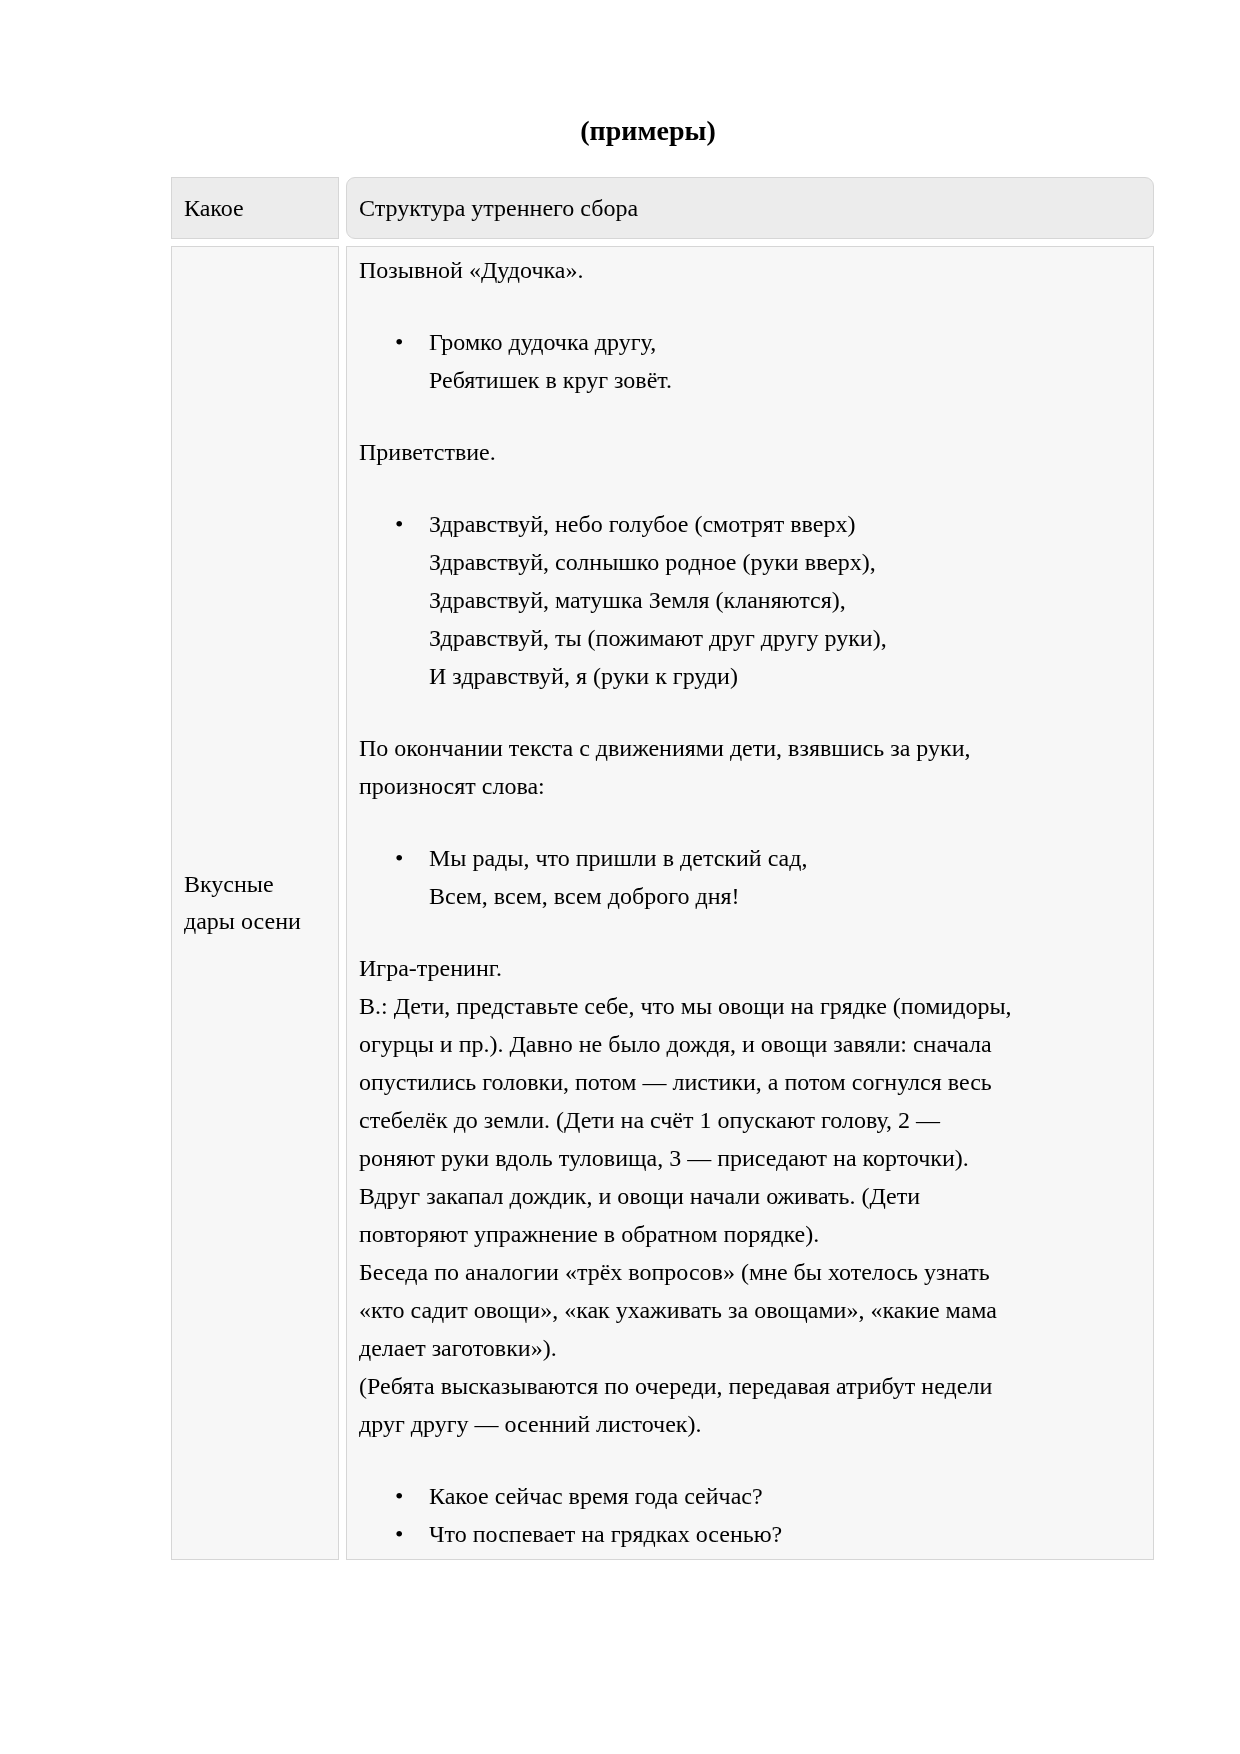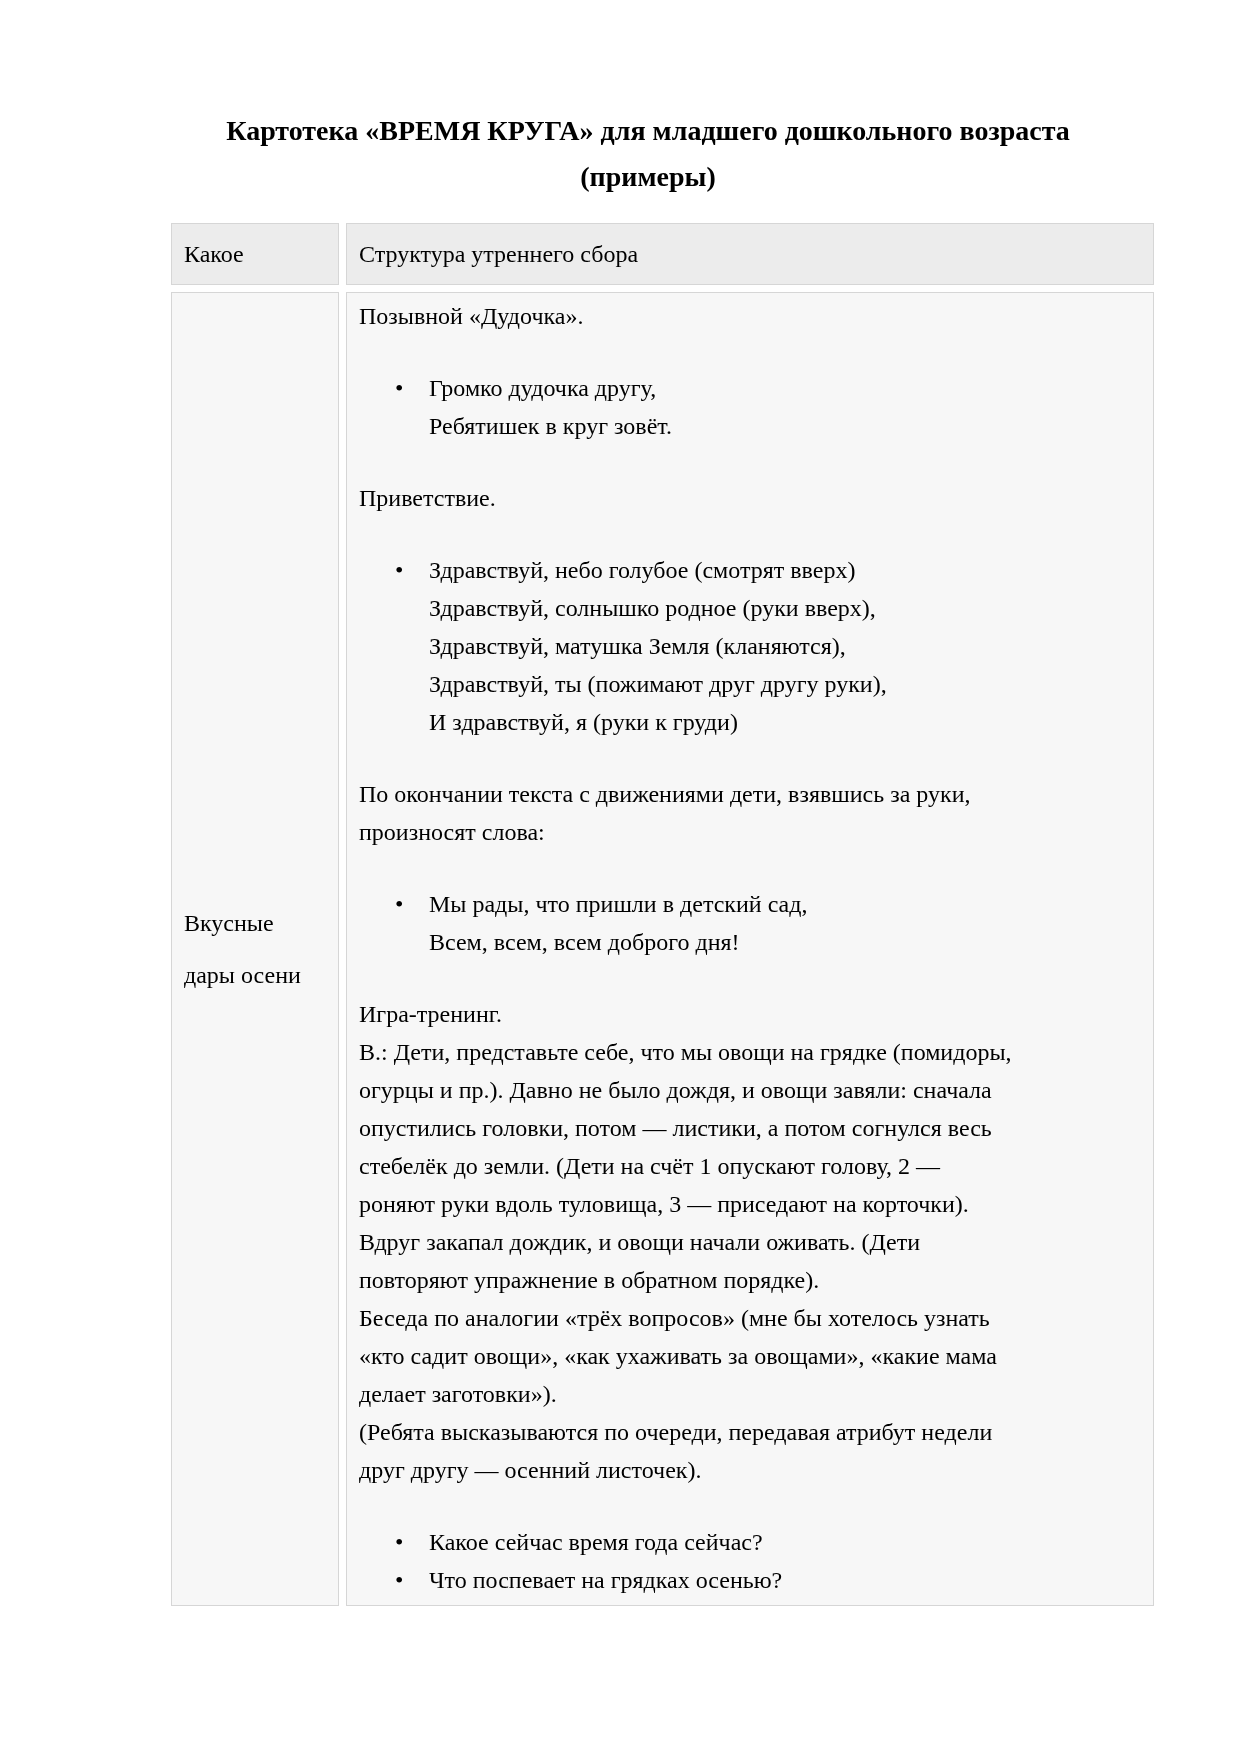--- a/index.html
+++ b/index.html
@@ -39,29 +39,29 @@
     font-weight: normal;
     text-align: left;
   }
   .schedule th {
     background: #ececec;
     padding: 15px 12px;
     line-height: 30px;
     vertical-align: middle;
   }
   .schedule th.col-theme  { width: 142px; }
-  .schedule th.col-struct { width: 782px; }
+  .schedule th.col-struct { width: 782px; border-radius: 9px; }
   .schedule td {
     background: #f7f7f7;
   }
   td.theme-cell {
     width: 142px;
     padding: 4px 12px;
     vertical-align: middle;
-    line-height: 52px;
+    line-height: 37px;
     white-space: pre-line;
   }
   td.structure-cell {
     width: 782px;
     padding: 4px 12px 6px 12px;
     vertical-align: top;
   }
 
   
   .structure-cell p {
@@ -86,21 +86,20 @@
     left: 36px;
     top: 0;
   }
   .structure-cell > :first-child { margin-top: 0; }
   .structure-cell > :last-child  { margin-bottom: 0; }
 </style>
 </head>
 <body>
 
 <div class="doc-title">
-  <div>Картотека «ВРЕМЯ КРУГА» для младшего дошкольного возраста</div>
   <div>(примеры)</div>
 </div>
 
 <table class="schedule">
   <tbody>
       <tr>
     <th class="col-theme">Какое</th>
     <th class="col-struct">Структура утреннего сбора</th>
   </tr>
   <tr>

